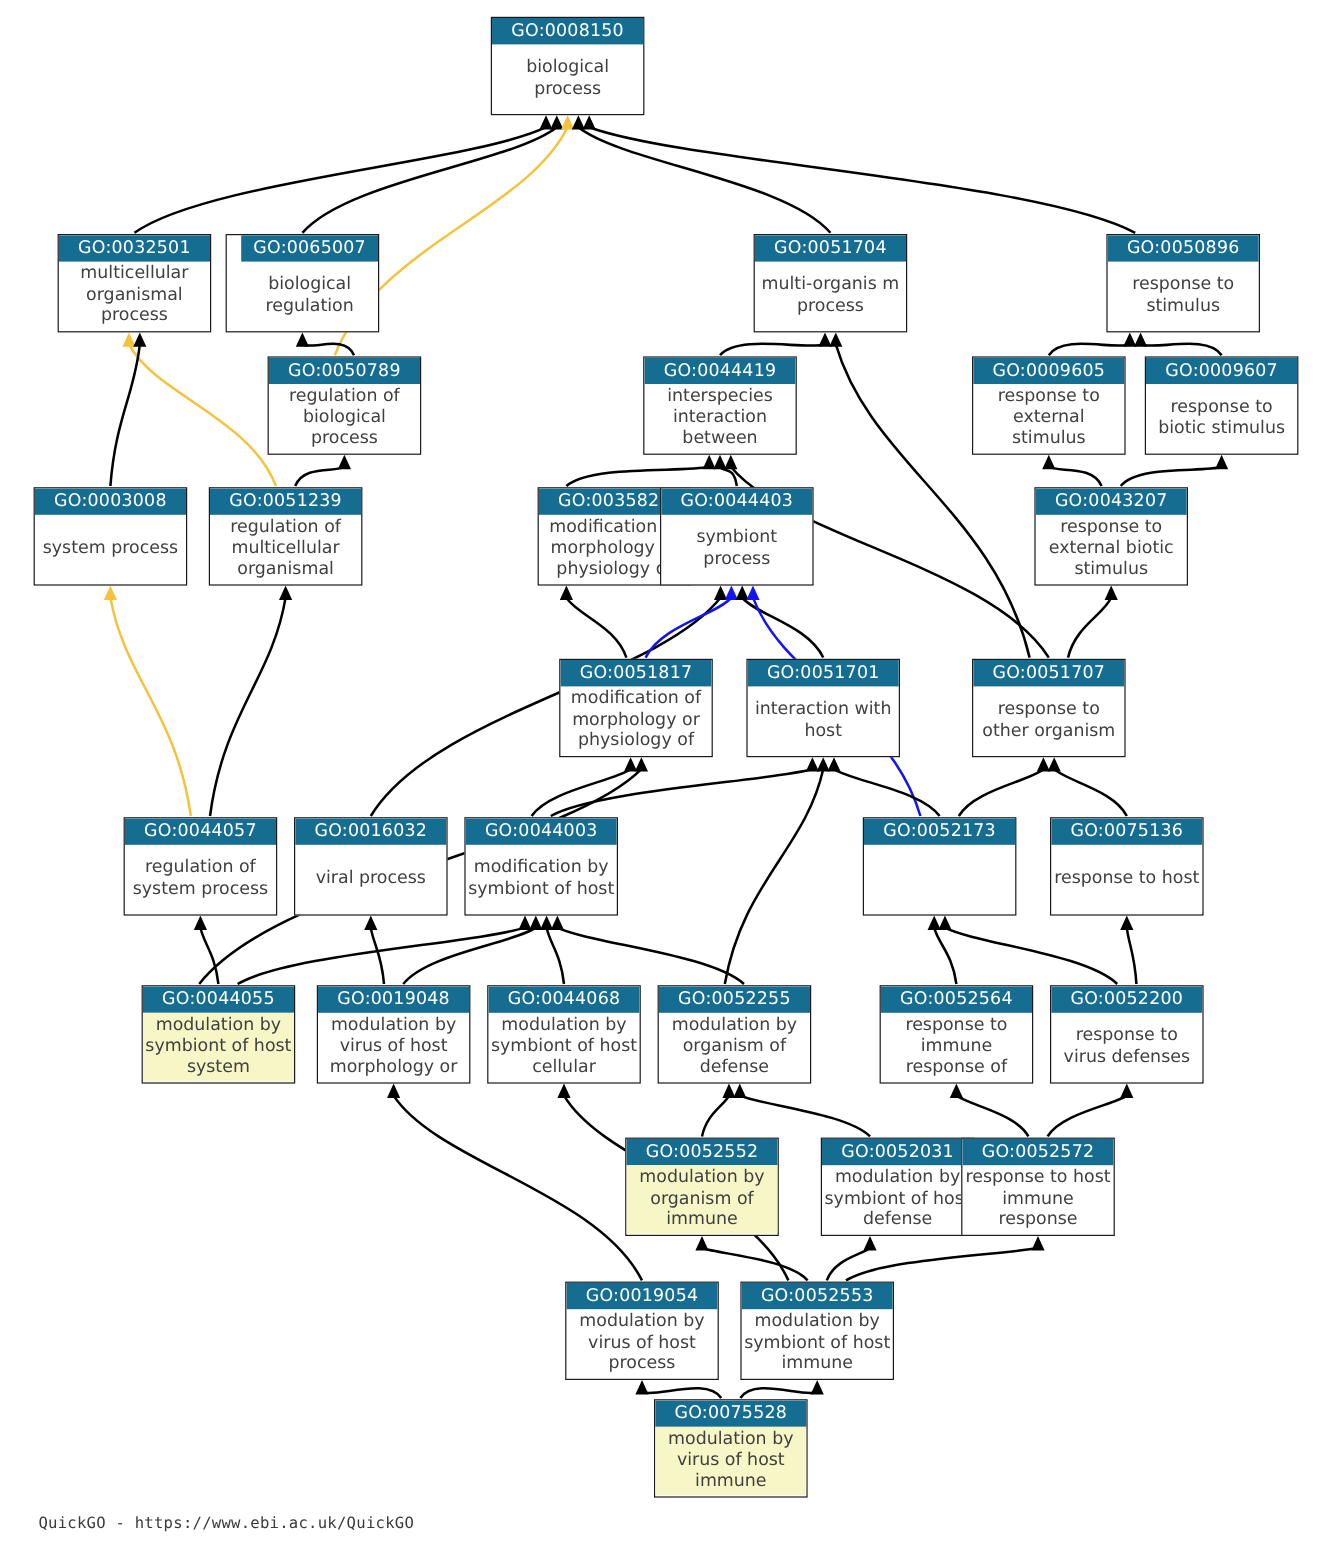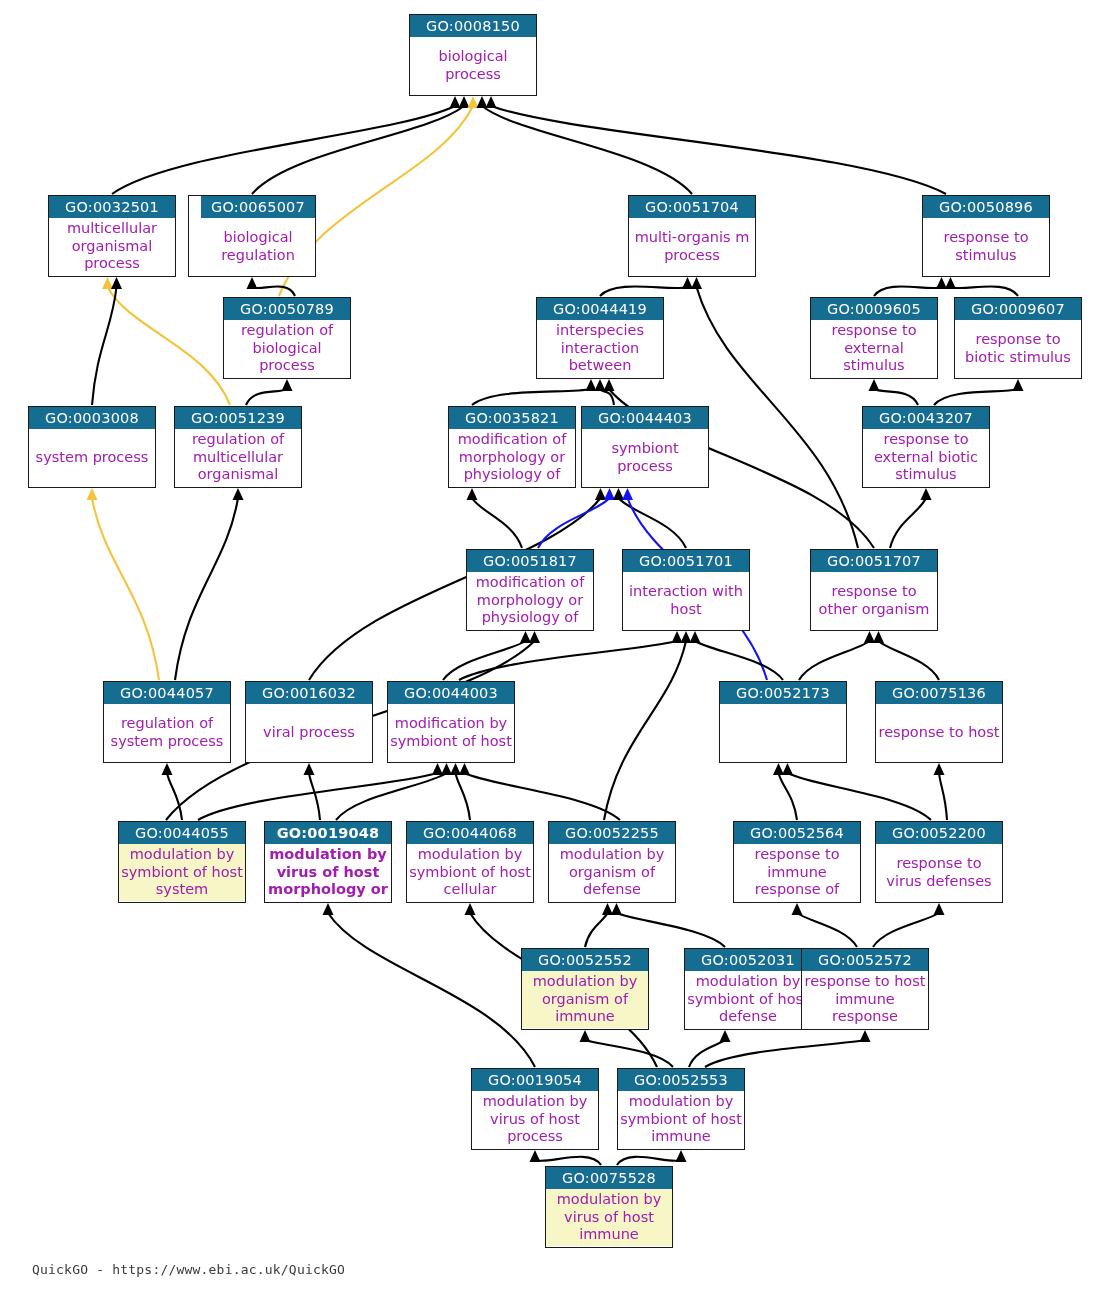--- a/index.html
+++ b/index.html
@@ -50,21 +50,21 @@
     white-space: nowrap;
     font-family: "DejaVu Sans", sans-serif;
   }
   .go-node-body {
     box-sizing: border-box;
     display: flex;
     align-items: center;
     justify-content: center;
     width: 100%;
     padding: 1px 2px;
-    color: #a21caf;
+    color: #404040;
     font-size: 14.5px;
     line-height: 17.5px;
     text-align: center;
     font-family: "DejaVu Sans", sans-serif;
     word-break: break-word;
   }
   .go-node.highlight .go-node-body {
     background: #f6f6c6;
   }
   .footer-credit {
@@ -237,21 +237,21 @@
         <div class="go-node-body" style="height: 57px;">system process</div>
       </div>
       <div class="go-node" style="left: 174px; top: 406px; width: 128px; height: 82px;">
         <div class="go-node-header">GO:0051239</div>
         <div class="go-node-body" style="height: 57px;">regulation of multicellular organismal</div>
       </div>
       <div class="go-node" style="left: 408px; top: 406px; width: 128px; height: 82px; margin-left: 40px;">
         <div class="go-node-header">GO:0035821</div>
         <div class="go-node-body" style="height: 57px;">modification of morphology or physiology of</div>
       </div>
-      <div class="go-node" style="left: 550px; top: 406px; width: 128px; height: 82px; margin-left: 31px;">
+      <div class="go-node" style="left: 550px; top: 406px; width: 128px; height: 82px;">
         <div class="go-node-header">GO:0044403</div>
         <div class="go-node-body" style="height: 57px;">symbiont process</div>
       </div>
       <div class="go-node" style="left: 862px; top: 406px; width: 128px; height: 82px;">
         <div class="go-node-header">GO:0043207</div>
         <div class="go-node-body" style="height: 57px;">response to external biotic stimulus</div>
       </div>
       <div class="go-node" style="left: 466px; top: 549px; width: 128px; height: 82px;">
         <div class="go-node-header">GO:0051817</div>
         <div class="go-node-body" style="height: 57px;">modification of morphology or physiology of</div>
@@ -280,21 +280,21 @@
         <div class="go-node-header">GO:0052173</div>
       </div>
       <div class="go-node" style="left: 875px; top: 681px; width: 128px; height: 82px;">
         <div class="go-node-header">GO:0075136</div>
         <div class="go-node-body" style="height: 57px;">response to host</div>
       </div>
       <div class="go-node highlight" style="left: 118px; top: 821px; width: 128px; height: 82px;">
         <div class="go-node-header">GO:0044055</div>
         <div class="go-node-body" style="height: 57px;">modulation by symbiont of host system</div>
       </div>
-      <div class="go-node" style="left: 264px; top: 821px; width: 128px; height: 82px; font-weight: bold;">
+      <div class="go-node" style="left: 264px; top: 821px; width: 128px; height: 82px;">
         <div class="go-node-header">GO:0019048</div>
         <div class="go-node-body" style="height: 57px;">modulation by virus of host morphology or</div>
       </div>
       <div class="go-node" style="left: 406px; top: 821px; width: 128px; height: 82px;">
         <div class="go-node-header">GO:0044068</div>
         <div class="go-node-body" style="height: 57px;">modulation by symbiont of host cellular</div>
       </div>
       <div class="go-node" style="left: 548px; top: 821px; width: 128px; height: 82px;">
         <div class="go-node-header">GO:0052255</div>
         <div class="go-node-body" style="height: 57px;">modulation by organism of defense</div>

